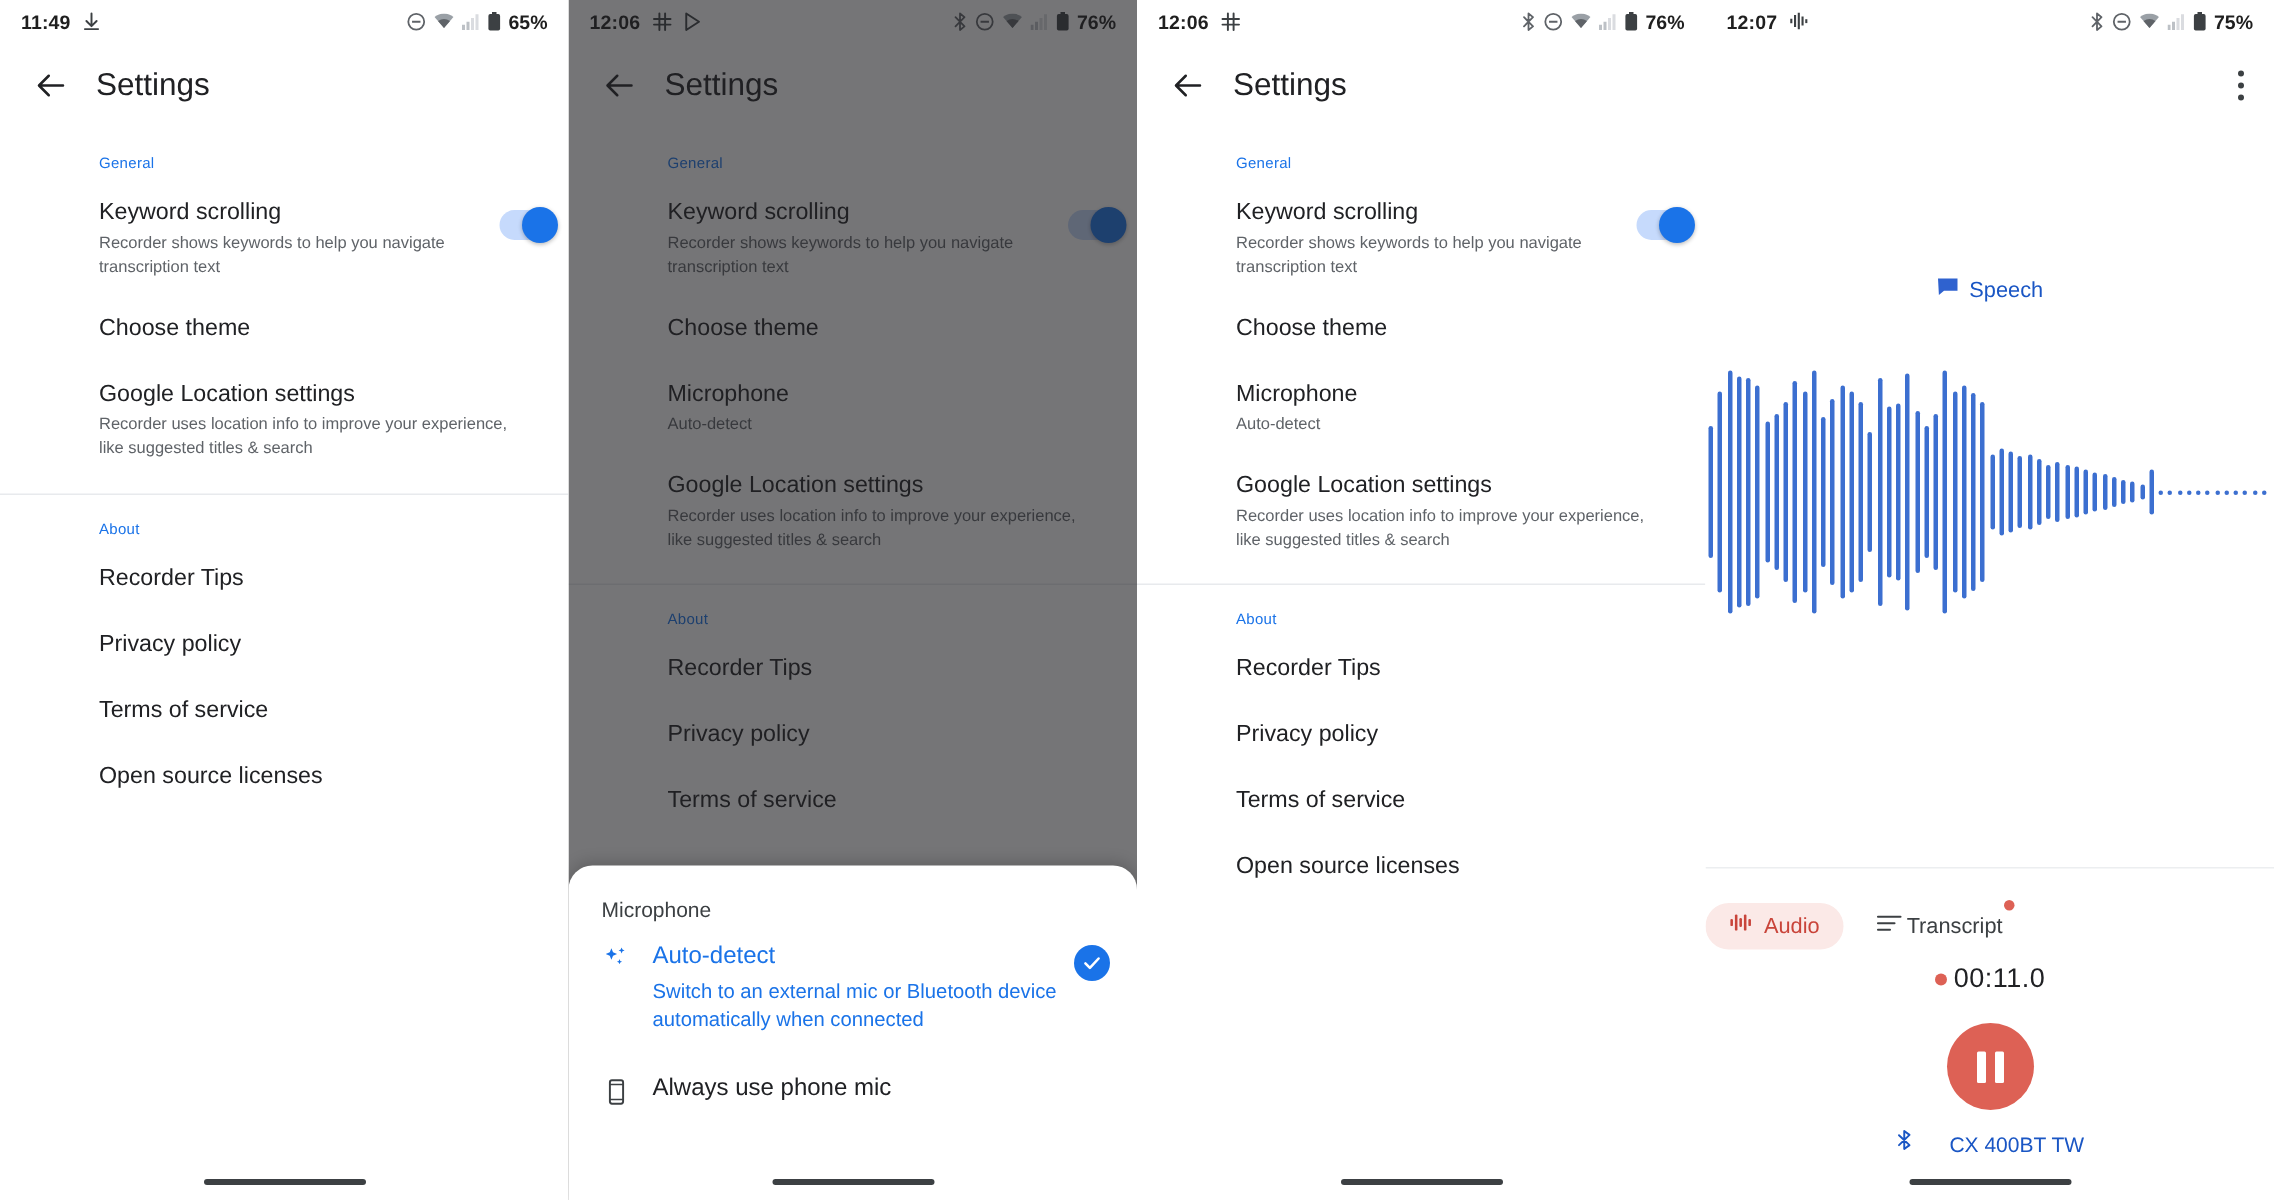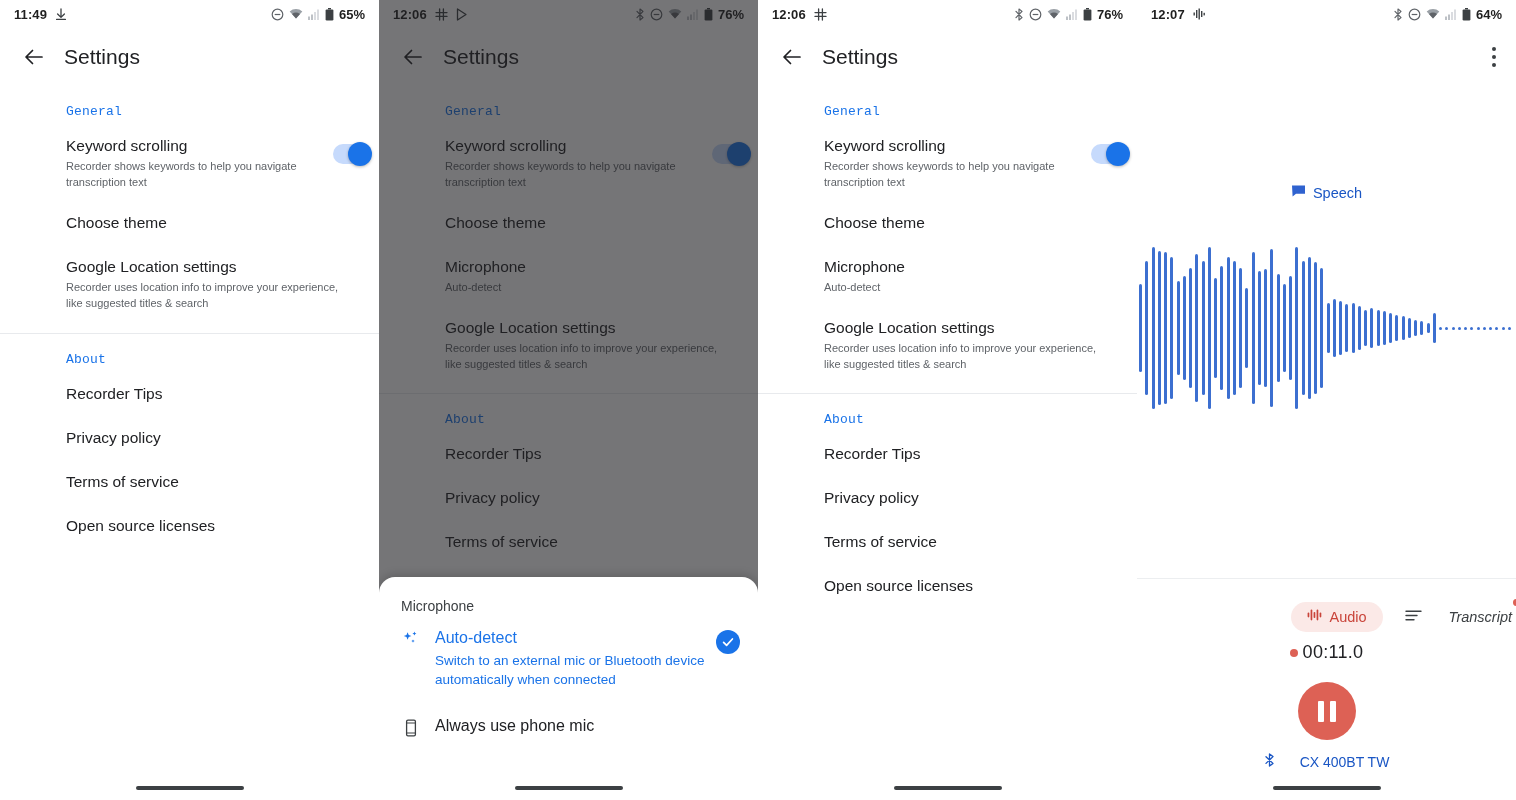--- a/index.html
+++ b/index.html
@@ -20,21 +20,21 @@
 
   
   .appbar { height:58px; display:flex; align-items:center; padding:0 0 0 14px; }
   .backbtn { width:40px; height:40px; display:flex; align-items:center; justify-content:center; }
   .apptitle { font-size:21px; color:#202124; margin-left:10px; font-weight:400; }
   .overflow { margin-left:auto; width:44px; height:44px; display:flex; align-items:center; justify-content:center; }
   .dot3 { width:4px; height:4px; border-radius:50%; background:#3c4043; display:block; }
   .dot3wrap { display:flex; flex-direction:column; gap:4px; align-items:center; }
 
   
-  .section-head { font-size:13px; color:#1a73e8; font-weight:500; padding:18px 0 6px 66px; letter-spacing:0.2px;font-family:Liberation Mono, monospace; }
+  .section-head { font-size:10px; color:#1a73e8; font-weight:500; padding:18px 0 6px 66px; letter-spacing:0.2px; }
   .row { padding:11px 10px 11px 66px; display:flex; align-items:flex-start; min-height:44px; }
   .row-txt { flex:1; padding-right:12px; }
   .row-title { font-size:15.5px; color:#202124; line-height:1.35; }
   .row-sub { font-size:11px; color:#5f6368; line-height:1.45; margin-top:2px; }
   .divider { height:1px; background:#e8eaed; margin:10px 0 0 0; }
 
   .switch { width:36px; height:20px; border-radius:10px; background:#c6dafc; position:relative; flex:0 0 36px; margin-top:8px; }
   .switch .knob { position:absolute; top:-2px; right:-3px; width:24px; height:24px; border-radius:50%; background:#1a73e8; box-shadow:0 1px 3px rgba(0,0,0,.28); }
 
   
@@ -50,24 +50,24 @@
   .opt.unsel .opt-title { color:#202124; }
   .check { width:24px; height:24px; border-radius:50%; background:#1a73e8; display:flex; align-items:center; justify-content:center; flex:0 0 24px; margin-top:2px; }
 
   
   .speech-tag { display:flex; align-items:center; justify-content:center; gap:7px; margin-top:98px; }
   .speech-label { font-size:14.5px; color:#1a56c4; font-weight:500; }
   .wave { position:absolute; left:0; right:0; top:244px; height:168px; display:flex; align-items:center; }
   .wbar { width:3px; border-radius:1.5px; background:#3c6fd0; flex:0 0 auto; }
   .rec-divider { position:absolute; left:0; right:0; top:578px; height:1px; background:#eceef0; }
 
-  .tabs { position:absolute; top:602px; left:0; right:0; display:flex; align-items:center; justify-content:flex-end; gap:18px; }
+  .tabs { position:absolute; top:602px; left:0; right:0; display:flex; align-items:center; justify-content:flex-start; gap:18px; }
   .tab-pill { display:flex; align-items:center; gap:8px; background:#fbe9e7; border-radius:16px; padding:6px 16px; }
   .tab-pill .tlabel { font-size:14.5px; color:#c9443a; }
-  .tab-plain { display:flex; align-items:center; gap:27px; padding:6px 4px; position:relative;font-style:italic; }
+  .tab-plain { display:flex; align-items:center; gap:3px; padding:6px 4px; position:relative; }
   .tab-plain .tlabel { font-size:14.5px; color:#3c4043; }
   .badge { position:absolute; top:-3px; right:-4px; width:7px; height:7px; border-radius:50%; background:#dd6155; }
 
   .timer-row { position:absolute; top:642px; left:0; right:0; display:flex; align-items:center; justify-content:center; gap:5px; }
   .rec-dot { width:8px; height:8px; border-radius:50%; background:#dd6155; }
   .timer { font-size:18px; color:#202124; letter-spacing:0.3px; }
 
   .pausebtn { position:absolute; top:682px; left:50%; transform:translateX(-50%); width:58px; height:58px; border-radius:50%; background:#dd6155; display:flex; align-items:center; justify-content:center; gap:6px; }
   .pbar { width:6px; height:21px; background:#fff; border-radius:1px; }
 
@@ -494,21 +494,21 @@
               <rect x="6" y="3" width="2" height="8" fill="#dadce0"></rect>
               <rect x="9" y="0.5" width="2" height="10.5" fill="#dadce0"></rect>
             </svg>
           </span>
         <span class="sb-ico">
             <svg width="9" height="13" viewBox="0 0 9 13">
               <rect x="3" y="0" width="3" height="1.4" fill="#3c4043"></rect>
               <rect x="0.6" y="1.4" width="7.8" height="11" rx="1.2" fill="#3c4043"></rect>
             </svg>
           </span>
-        <span class="sb-batt-text">64%</span>
+        <span class="sb-batt-text">75%</span>
       </div>
     </div>
 
     <div class="appbar">
       <div class="overflow">
         <span class="dot3wrap">
             <span class="dot3"></span>
             <span class="dot3"></span>
             <span class="dot3"></span>
           </span>

